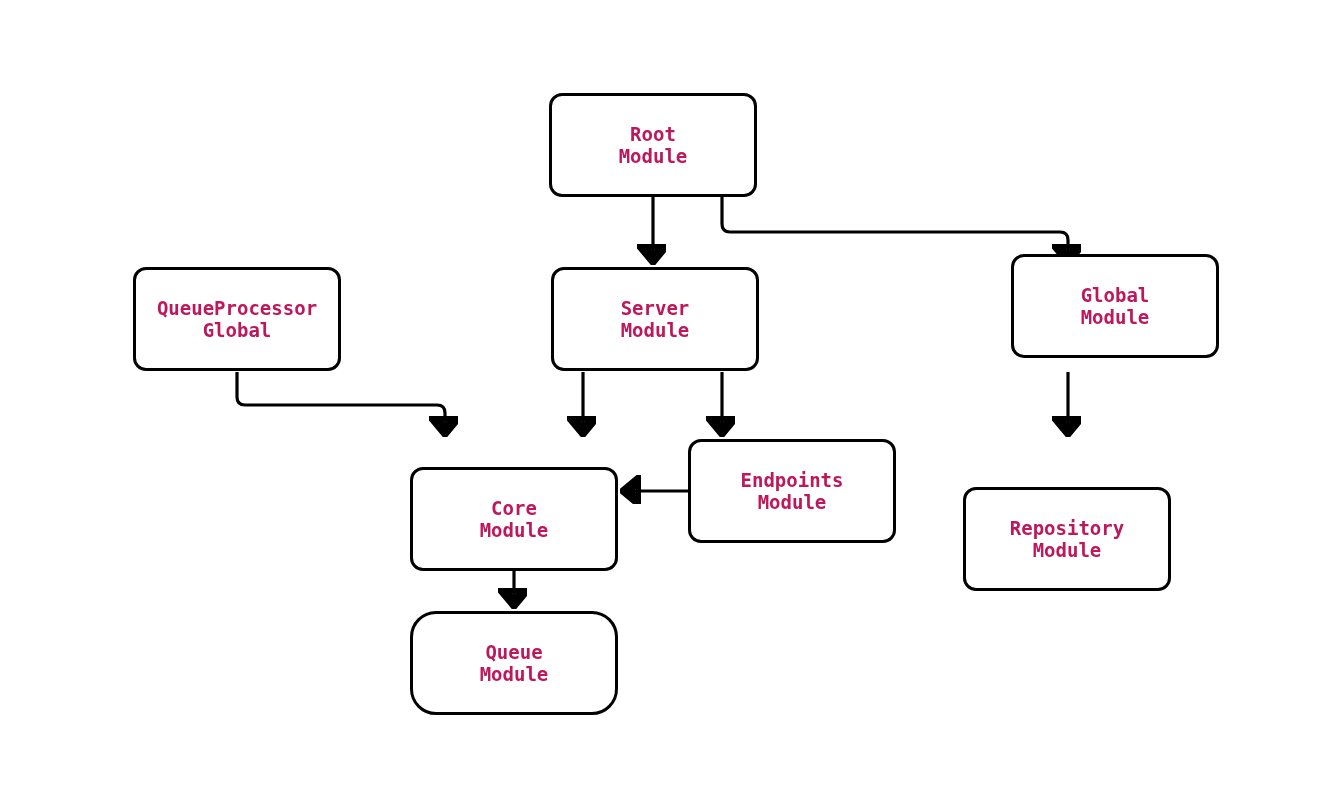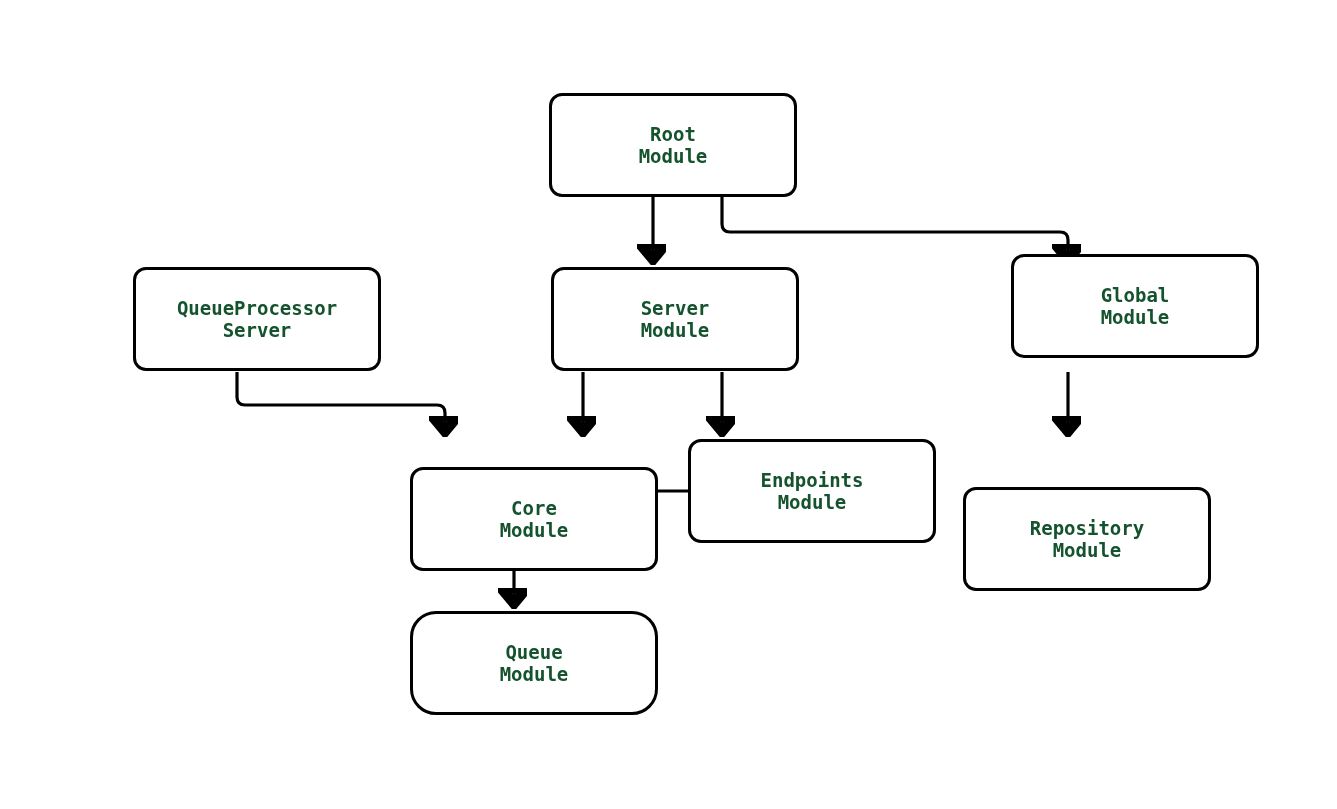--- a/index.html
+++ b/index.html
@@ -25,34 +25,34 @@
     height: 809px;
   }
   .edges-layer path {
     fill: none;
     stroke: #000000;
     stroke-width: 3.2;
     stroke-linecap: butt;
   }
   .node {
     position: absolute;
-    width: 248px;
+    width: 208px;
     height: 104px;
     box-sizing: border-box;
     background: #ffffff;
     border: 3.2px solid #000000;
     border-radius: 13px;
     display: flex;
     align-items: center;
     justify-content: center;
     text-align: center;
     font-weight: bold;
     font-size: 19px;
     line-height: 22px;
-    color: #14532d;
+    color: #be185d;
     white-space: pre-line;
   }
   .node-root          { left: 549px; top:  93px; }
   .node-queueprocessor{ left: 133px; top: 267px; }
   .node-server        { left: 551px; top: 267px; }
   .node-global        { left: 963px; top: 254px; margin-left: 48px; }
   .node-core          { left: 410px; top: 439px; margin-top: 28px; }
   .node-endpoints     { left: 688px; top: 439px; }
   .node-repository    { left: 963px; top: 439px; margin-top: 48px; }
   .node-queue         { left: 410px; top: 611px; border-radius: 26px; }
@@ -83,21 +83,21 @@
 
     <path d="M1068,372 L1068,431" marker-end="url(#arrowhead)"></path>
 
     <path d="M514,543 L514,603" marker-end="url(#arrowhead)"></path>
   </svg>
 
   <div class="node node-root">Root
 Module</div>
 
   <div class="node node-queueprocessor">QueueProcessor
-Server</div>
+Global</div>
 
   <div class="node node-server">Server
 Module</div>
 
   <div class="node node-global">Global
 Module</div>
 
   <div class="node node-core">Core
 Module</div>
 

